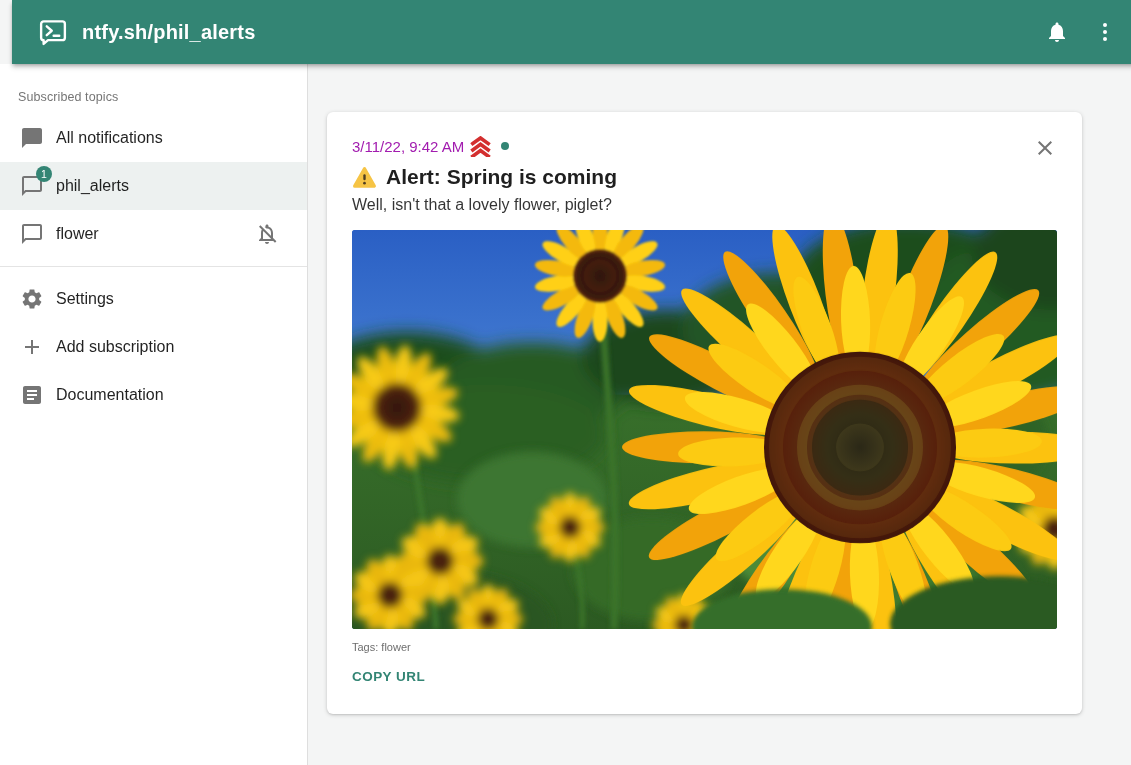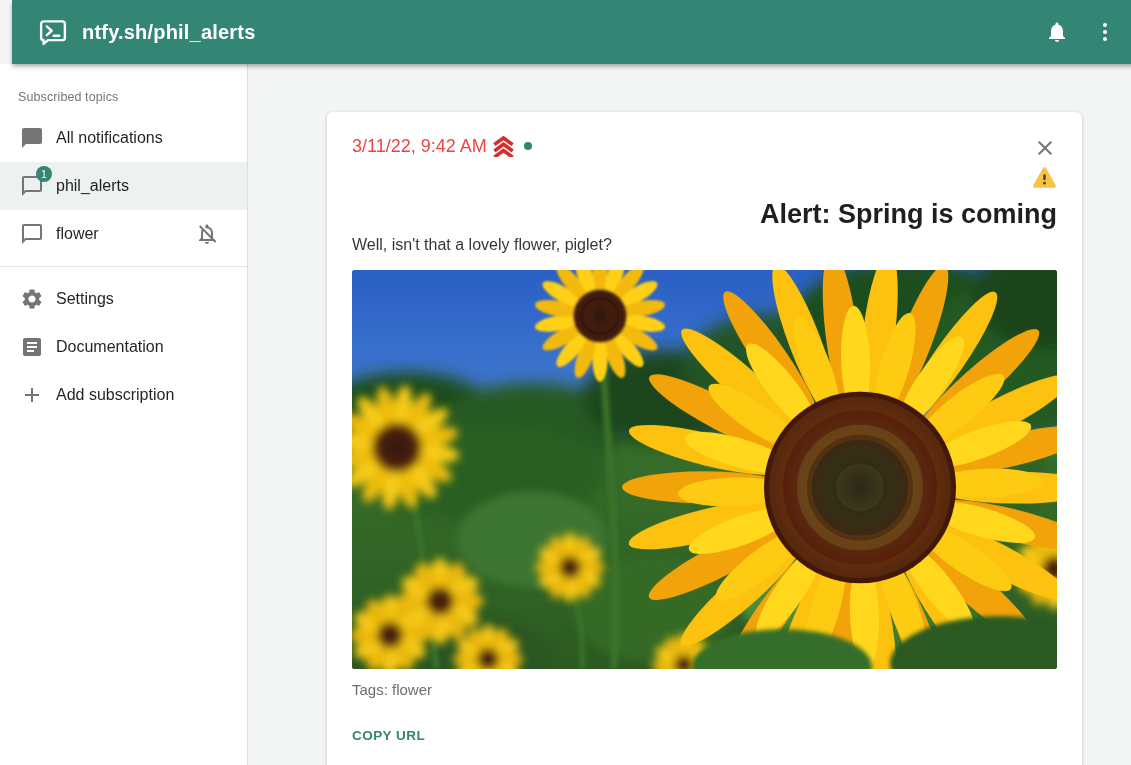--- a/index.html
+++ b/index.html
@@ -11,54 +11,54 @@
     background:#338574; display:flex; align-items:center; padding:0 14px 0 26px;
     box-shadow:0 2px 4px -1px rgba(0,0,0,.32), 0 4px 5px 0 rgba(0,0,0,.12);
     z-index:30;margin-left:12px; }
   .topbar .logo { width:30px; height:30px; display:flex; align-items:center; justify-content:center; }
   .topbar .title { color:#fff; font-size:20px; font-weight:700; margin-left:14px; letter-spacing:.2px; }
   .topbar .spacer { flex:1; }
   .icon-btn { width:48px; height:48px; display:flex; align-items:center; justify-content:center;
     border:none; background:transparent; cursor:pointer; }
 
   
-  .sidebar { position:absolute; left:0; top:64px; width:248px; height:701px;
+  .sidebar { position:absolute; left:0; top:64px; width:308px; height:701px;
     background:#fff; border-right:1px solid #dedede; z-index:10; }
   .section-label { color:#757575; font-size:12.5px; font-weight:500;
     padding:26px 0 10px 18px; letter-spacing:.1px; }
   .side-item { height:48px; display:flex; align-items:center; padding-left:20px;
     cursor:pointer; position:relative; }
   .side-item.selected { background:#edf1f0; }
   .side-item .iconwrap { position:relative; width:24px; height:24px; margin-right:12px; flex:0 0 auto; }
   .side-item .label { font-size:16px; color:rgba(0,0,0,.87); }
   .badge { position:absolute; top:-8px; right:-8px; min-width:16px; height:16px;
     border-radius:8px; background:#338574; color:#fff; font-size:10.5px; font-weight:500;
     display:flex; align-items:center; justify-content:center; padding:0 2px; }
   .trailing { margin-left:auto; margin-right:28px; width:24px; height:24px; }
   .divider { border-top:1px solid #e4e4e4; margin:8px 0; }
 
   
   .main { position:absolute; left:281px; top:64px; width:850px; height:701px; background:#f4f5f5; }
   .card { position:absolute; left:327px; top:112px; width:755px;
     background:#fff; border-radius:6px; padding:24px 25px 22px 25px;
     box-shadow:0 1px 4px rgba(0,0,0,.16), 0 1px 2px rgba(0,0,0,.1); z-index:15; }
   .card-header { display:flex; align-items:center; height:20px; }
-  .timestamp { color:#ef4444; font-size:18px; }
+  .timestamp { color:#a21caf; font-size:15px; }
   .prio { margin-left:6px; display:flex; align-items:center; }
   .unread-dot { width:8px; height:8px; border-radius:50%; background:#338574; margin-left:10px; }
   .close-btn { position:absolute; top:24px; right:25px; width:24px; height:24px;
     border:none; background:transparent; cursor:pointer; padding:0; }
-  .card-title { display:flex; align-items:flex-end; gap:9px; margin-top:9px;
-    font-size:27px; color:#1f1f1f;flex-direction:column; }
+  .card-title { display:flex; align-items:flex-start; gap:9px; margin-top:9px;
+    font-size:21px; color:#1f1f1f; }
   .card-body { margin-top:6px; font-size:16px; color:rgba(0,0,0,.8); }
   .attachment { margin-top:16px; width:705px; height:399px; border-radius:3px;
     overflow:hidden; cursor:pointer; background:#2a62c4; }
   .attachment svg { display:block; width:705px; height:399px; }
-  .tags { margin-top:12px; font-size:15px; color:#6e6e6e; }
-  .actions { margin-top:24px; display:flex; gap:11px; padding-bottom:2px; }
+  .tags { margin-top:12px; font-size:11px; color:#6e6e6e; }
+  .actions { margin-top:10px; display:flex; gap:11px; padding-bottom:2px; }
   .text-btn { border:none; background:transparent; color:#338574; font-family:"Liberation Sans",sans-serif;
     font-size:13.5px; font-weight:700; letter-spacing:.45px; cursor:pointer; padding:6px 0; }
 </style>
 </head>
 <body>
 
 <header class="topbar">
   <span class="logo">
     <svg viewBox="0 0 24 24" width="30" height="30">
       <path d="M4.5 3.5h15a2 2 0 0 1 2 2v11a2 2 0 0 1-2 2H8l-3.5 3v-3h0a2 2 0 0 1-2-2v-11a2 2 0 0 1 2-2z" fill="none" stroke="#fff" stroke-width="1.9" stroke-linejoin="round"></path>
@@ -126,33 +126,33 @@
       <svg viewBox="0 0 24 24" width="24" height="24">
           <path fill="#757575" d="M19.14 12.94c.04-.3.06-.61.06-.94 0-.32-.02-.64-.07-.94l2.03-1.58c.18-.14.23-.41.12-.61l-1.92-3.32c-.12-.22-.37-.29-.59-.22l-2.39.96c-.5-.38-1.03-.7-1.62-.94l-.36-2.54c-.04-.24-.24-.41-.48-.41h-3.84c-.24 0-.43.17-.47.41l-.36 2.54c-.59.24-1.13.57-1.62.94l-2.39-.96c-.22-.08-.47 0-.59.22L2.74 8.87c-.12.21-.08.47.12.61l2.03 1.58c-.05.3-.09.63-.09.94s.02.64.07.94l-2.03 1.58c-.18.14-.23.41-.12.61l1.92 3.32c.12.22.37.29.59.22l2.39-.96c.5.38 1.03.7 1.62.94l.36 2.54c.05.24.24.41.48.41h3.84c.24 0 .44-.17.47-.41l.36-2.54c.59-.24 1.13-.56 1.62-.94l2.39.96c.22.08.47 0 .59-.22l1.92-3.32c.12-.22.07-.47-.12-.61l-2.01-1.58zM12 15.6c-1.98 0-3.6-1.62-3.6-3.6s1.62-3.6 3.6-3.6 3.6 1.62 3.6 3.6-1.62 3.6-3.6 3.6z"></path>
         </svg>
     </span>
     <span class="label">Settings</span>
   </div>
 
   <div class="side-item">
     <span class="iconwrap">
       <svg viewBox="0 0 24 24" width="24" height="24">
+          <path fill="#757575" d="M19 13h-6v6h-2v-6H5v-2h6V5h2v6h6v2z"></path>
+        </svg>
+    </span>
+    <span class="label">Add subscription</span>
+  </div>
+
+  <div class="side-item">
+    <span class="iconwrap">
+      <svg viewBox="0 0 24 24" width="24" height="24">
           <path fill="#757575" d="M19 3H5c-1.1 0-2 .9-2 2v14c0 1.1.9 2 2 2h14c1.1 0 2-.9 2-2V5c0-1.1-.9-2-2-2zm-5 14H7v-2h7v2zm3-4H7v-2h10v2zm0-4H7V7h10v2z"></path>
         </svg>
     </span>
     <span class="label">Documentation</span>
-  </div>
-
-  <div class="side-item">
-    <span class="iconwrap">
-      <svg viewBox="0 0 24 24" width="24" height="24">
-          <path fill="#757575" d="M19 13h-6v6h-2v-6H5v-2h6V5h2v6h6v2z"></path>
-        </svg>
-    </span>
-    <span class="label">Add subscription</span>
   </div>
 </nav>
 
 <main class="main"></main>
 
 <section class="card">
   <div class="card-header">
     <span class="timestamp">3/11/22, 9:42 AM</span>
     <span class="prio">
       <svg viewBox="3.2 3.6 17.6 18" width="21" height="21">

